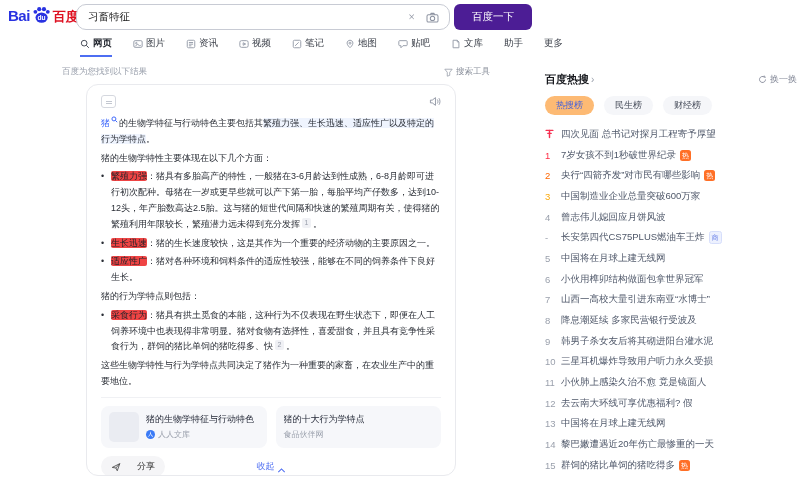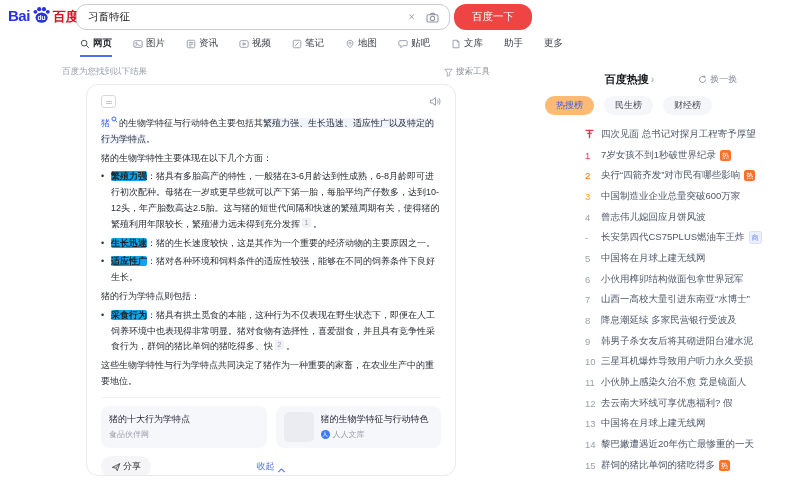--- a/index.html
+++ b/index.html
@@ -9,22 +9,22 @@
   
   .logo{position:absolute;left:8px;top:5px;display:flex;align-items:flex-end;gap:1px;cursor:pointer;}
   .logo .latin{font-size:15px;font-weight:bold;color:#2932e1;letter-spacing:-0.5px;line-height:20px;}
   .logo .cn{font-size:13px;font-weight:bold;color:#de1021;line-height:19px;}
   .search-box{position:absolute;left:76px;top:4px;width:372px;height:24px;border:1px solid #c8cbd4;
       border-radius:10px;display:flex;align-items:center;background:#fff;box-sizing:content-box;font-family:Liberation Serif, serif;}
   .search-box input{flex:1;border:none;outline:none;background:transparent;font-size:10.5px;color:#222;
       padding:0 0 0 11px;font-family:inherit;}
   .clear-x{font-size:12px;color:#8d93a1;padding:0 7px;cursor:pointer;line-height:24px;}
   .camera{padding:0 10px 0 4px;cursor:pointer;}
-  .submit-btn{position:absolute;left:454px;top:4px;width:78px;height:26px;background:#ef4444;color:#fff;
-      border:none;border-radius:12px;font-size:10.5px;font-family:inherit;cursor:pointer;}
+  .submit-btn{position:absolute;left:454px;top:4px;width:78px;height:26px;background:#4c1d95;color:#fff;
+      border:none;border-radius:6px;font-size:10.5px;font-family:inherit;cursor:pointer;}
   
   .nav{position:absolute;left:80px;top:37px;display:flex;align-items:flex-start;gap:21px;}
   .nav-tab{display:flex;align-items:center;gap:3px;font-size:9.5px;color:#3c404a;cursor:pointer;
       padding-bottom:5px;border-bottom:2px solid transparent;}
   .nav-tab svg{width:10px;height:10px;stroke:#9ba1ad;fill:none;stroke-width:1.2;}
   .nav-tab.active{color:#1b1f28;font-weight:bold;border-bottom-color:#4e6ef2;}
   .nav-tab.active svg{stroke:#4a4f5a;}
   .nav-extra{font-size:9.5px;color:#3c404a;cursor:pointer;padding-bottom:5px;}
   
   .meta-bar{position:absolute;left:62px;top:66px;width:428px;display:flex;justify-content:space-between;
@@ -38,49 +38,49 @@
       align-items:center;justify-content:center;}
   .ai-badge i{display:block;width:6px;height:1px;background:#c3c7d0;box-shadow:0 2px 0 #c3c7d0;}
   .summary{margin-top:5px;font-size:9px;line-height:15.8px;color:#2a2e36;}
   .blk{margin:3px 0;}
   .blk.bullet{padding-left:10px;position:relative;}
   .blk .dot{position:absolute;left:0;top:0;color:#2a2e36;}
   .seg-entity{color:#315efb;cursor:pointer;}
   .sup-search{display:inline-block;vertical-align:3px;margin:0 1px;cursor:pointer;}
   .sup-search svg{width:7px;height:7px;stroke:#315efb;fill:none;stroke-width:1.6;display:inline-block;}
   .seg-hl{background:#eff4fe;border-radius:2px;}
-  .seg-lead{background:#0ea5e9;color:#1f2329;font-weight:bold;border-radius:2px;}
+  .seg-lead{background:#ef4444;color:#1f2329;font-weight:normal;border-radius:2px;}
   .seg-cite{display:inline-block;background:#f0f1f5;color:#989eab;font-size:7px;line-height:10px;
       padding:0 2.5px;border-radius:2px;vertical-align:2px;margin:0 2px;cursor:pointer;}
   .divider{border-top:1px solid #f0f1f4;margin:7px 0 8px;}
   .sources{display:flex;gap:9px;}
   .source-card{flex:1;background:#f6f7fa;border-radius:8px;padding:6px 8px;display:flex;gap:7px;
       align-items:center;height:42px;box-sizing:border-box;cursor:pointer;min-width:0;}
   .thumb{width:30px;height:30px;background:#eaecf2;border-radius:5px;flex:none;}
   .source-txt{min-width:0;}
   .source-title{font-size:9px;color:#1f2433;white-space:nowrap;overflow:hidden;text-overflow:ellipsis;}
   .source-site{font-size:8px;color:#9aa0ac;display:flex;align-items:center;gap:3px;margin-top:3px;}
   .site-dot{width:9px;height:9px;border-radius:50%;background:#3b7bf6;color:#fff;font-size:5.5px;
       text-align:center;line-height:9px;flex:none;}
   .card-foot{display:flex;align-items:center;margin-top:9px;position:relative;height:20px;}
-  .share-pill{display:flex;align-items:center;gap:2px;background:#f5f5f7;border-radius:12px;
+  .share-pill{display:flex;align-items:center;gap:16px;background:#f5f5f7;border-radius:12px;
       padding:4px 10px;font-size:9px;color:#333;cursor:pointer;}
   .collapse{position:absolute;left:50%;transform:translateX(-50%);color:#4e6ef2;font-size:9px;
       display:flex;align-items:flex-end;gap:3px;cursor:pointer;}
   
   .sidebar{position:absolute;left:545px;top:72px;width:252px;}
-  .hs-head{display:flex;justify-content:center;align-items:center;gap:44px;}
+  .hs-head{display:flex;justify-content:space-between;align-items:center;gap:44px;}
   .hs-title-wrap{display:flex;align-items:center;gap:2px;cursor:pointer;}
   .hs-title{font-size:11px;font-weight:bold;color:#16181d;}
   .hs-chev{color:#9aa0ac;font-size:10px;line-height:10px;}
   .hs-refresh{font-size:9px;color:#848998;display:flex;align-items:center;gap:3px;cursor:pointer;}
   .hs-tabs{display:flex;gap:10px;margin-top:9px;}
   .hs-tab{font-size:9px;padding:3px 11px;border-radius:11px;background:#f5f6f9;color:#454b59;cursor:pointer;}
   .hs-tab.active{background:#fdba74;color:#4662d9;}
-  .hs-list{margin-top:9px;margin-left:40px;}
+  .hs-list{margin-top:9px;}
   .hs-item{display:flex;align-items:center;height:20.7px;font-size:9.5px;color:#4e5769;cursor:pointer;}
   .hs-rank{width:16px;flex:none;color:#9aa0ac;font-size:9.5px;}
   .hs-rank.r1{color:#fe2d46;} .hs-rank.r2{color:#ff6600;} .hs-rank.r3{color:#faa90e;}
   .hs-text{white-space:nowrap;overflow:hidden;text-overflow:ellipsis;}
   .hs-badge{flex:none;margin-left:4px;font-size:7px;line-height:9px;padding:1px 2px;border-radius:2.5px;}
   .hs-badge.hot{background:#ff6f26;color:#fff;}
   .hs-badge.ad{background:#edf1fe;color:#6b82e8;border:0.5px solid #d6defb;}
   .hidden-defs{position:absolute;width:0;height:0;overflow:hidden;}
 </style>
 </head>
@@ -262,36 +262,36 @@
       <div class="blk bullet"><span class="dot">•</span><span class="seg-lead">繁殖力强</span><span class="seg-normal">：猪具有多胎高产的特性，一般猪在3-6月龄达到性成熟，6-8月龄即可进行初次配种。母猪在一岁或更早些就可以产下第一胎，每胎平均产仔数多，达到10-12头，年产胎数高达2.5胎。这与猪的短世代间隔和快速的繁殖周期有关，使得猪的繁殖利用年限较长，繁殖潜力远未得到充分发挥</span><span class="seg-cite">1</span><span class="seg-normal">。</span></div>
       <div class="blk bullet"><span class="dot">•</span><span class="seg-lead">生长迅速</span><span class="seg-normal">：猪的生长速度较快，这是其作为一个重要的经济动物的主要原因之一。</span></div>
       <div class="blk bullet"><span class="dot">•</span><span class="seg-lead">适应性广</span><span class="seg-normal">：猪对各种环境和饲料条件的适应性较强，能够在不同的饲养条件下良好生长。</span></div>
       <div class="blk"><span class="seg-normal">猪的行为学特点则包括：</span></div>
       <div class="blk bullet"><span class="dot">•</span><span class="seg-lead">采食行为</span><span class="seg-normal">：猪具有拱土觅食的本能，这种行为不仅表现在野生状态下，即便在人工饲养环境中也表现得非常明显。猪对食物有选择性，喜爱甜食，并且具有竞争性采食行为，群饲的猪比单饲的猪吃得多、快</span><span class="seg-cite">2</span><span class="seg-normal">。</span></div>
       <div class="blk"><span class="seg-normal">这些生物学特性与行为学特点共同决定了猪作为一种重要的家畜，在农业生产中的重要地位。</span></div>
     </div>
   <div class="divider"></div>
   <div class="sources">
       <div class="source-card">
-
-    <span class="source-txt">
-      <div class="source-title">猪的十大行为学特点</div>
-      <div class="source-site">
-
-        <span class="site-name">食品伙伴网</span>
-      </div>
-    </span>
-  </div>
-      <div class="source-card">
     <span class="thumb"></span>
     <span class="source-txt">
       <div class="source-title">猪的生物学特征与行动特色</div>
       <div class="source-site">
         <span class="site-dot">人</span>
         <span class="site-name">人人文库</span>
+      </div>
+    </span>
+  </div>
+      <div class="source-card">
+
+    <span class="source-txt">
+      <div class="source-title">猪的十大行为学特点</div>
+      <div class="source-site">
+
+        <span class="site-name">食品伙伴网</span>
       </div>
     </span>
   </div>
     </div>
   <div class="card-foot">
     <span class="share-pill">
       <svg width="10" height="10" viewBox="0 0 12 12" stroke="#444" fill="none" stroke-width="1">
           <use href="#i-share"></use>
         </svg>
       <span>分享</span>

